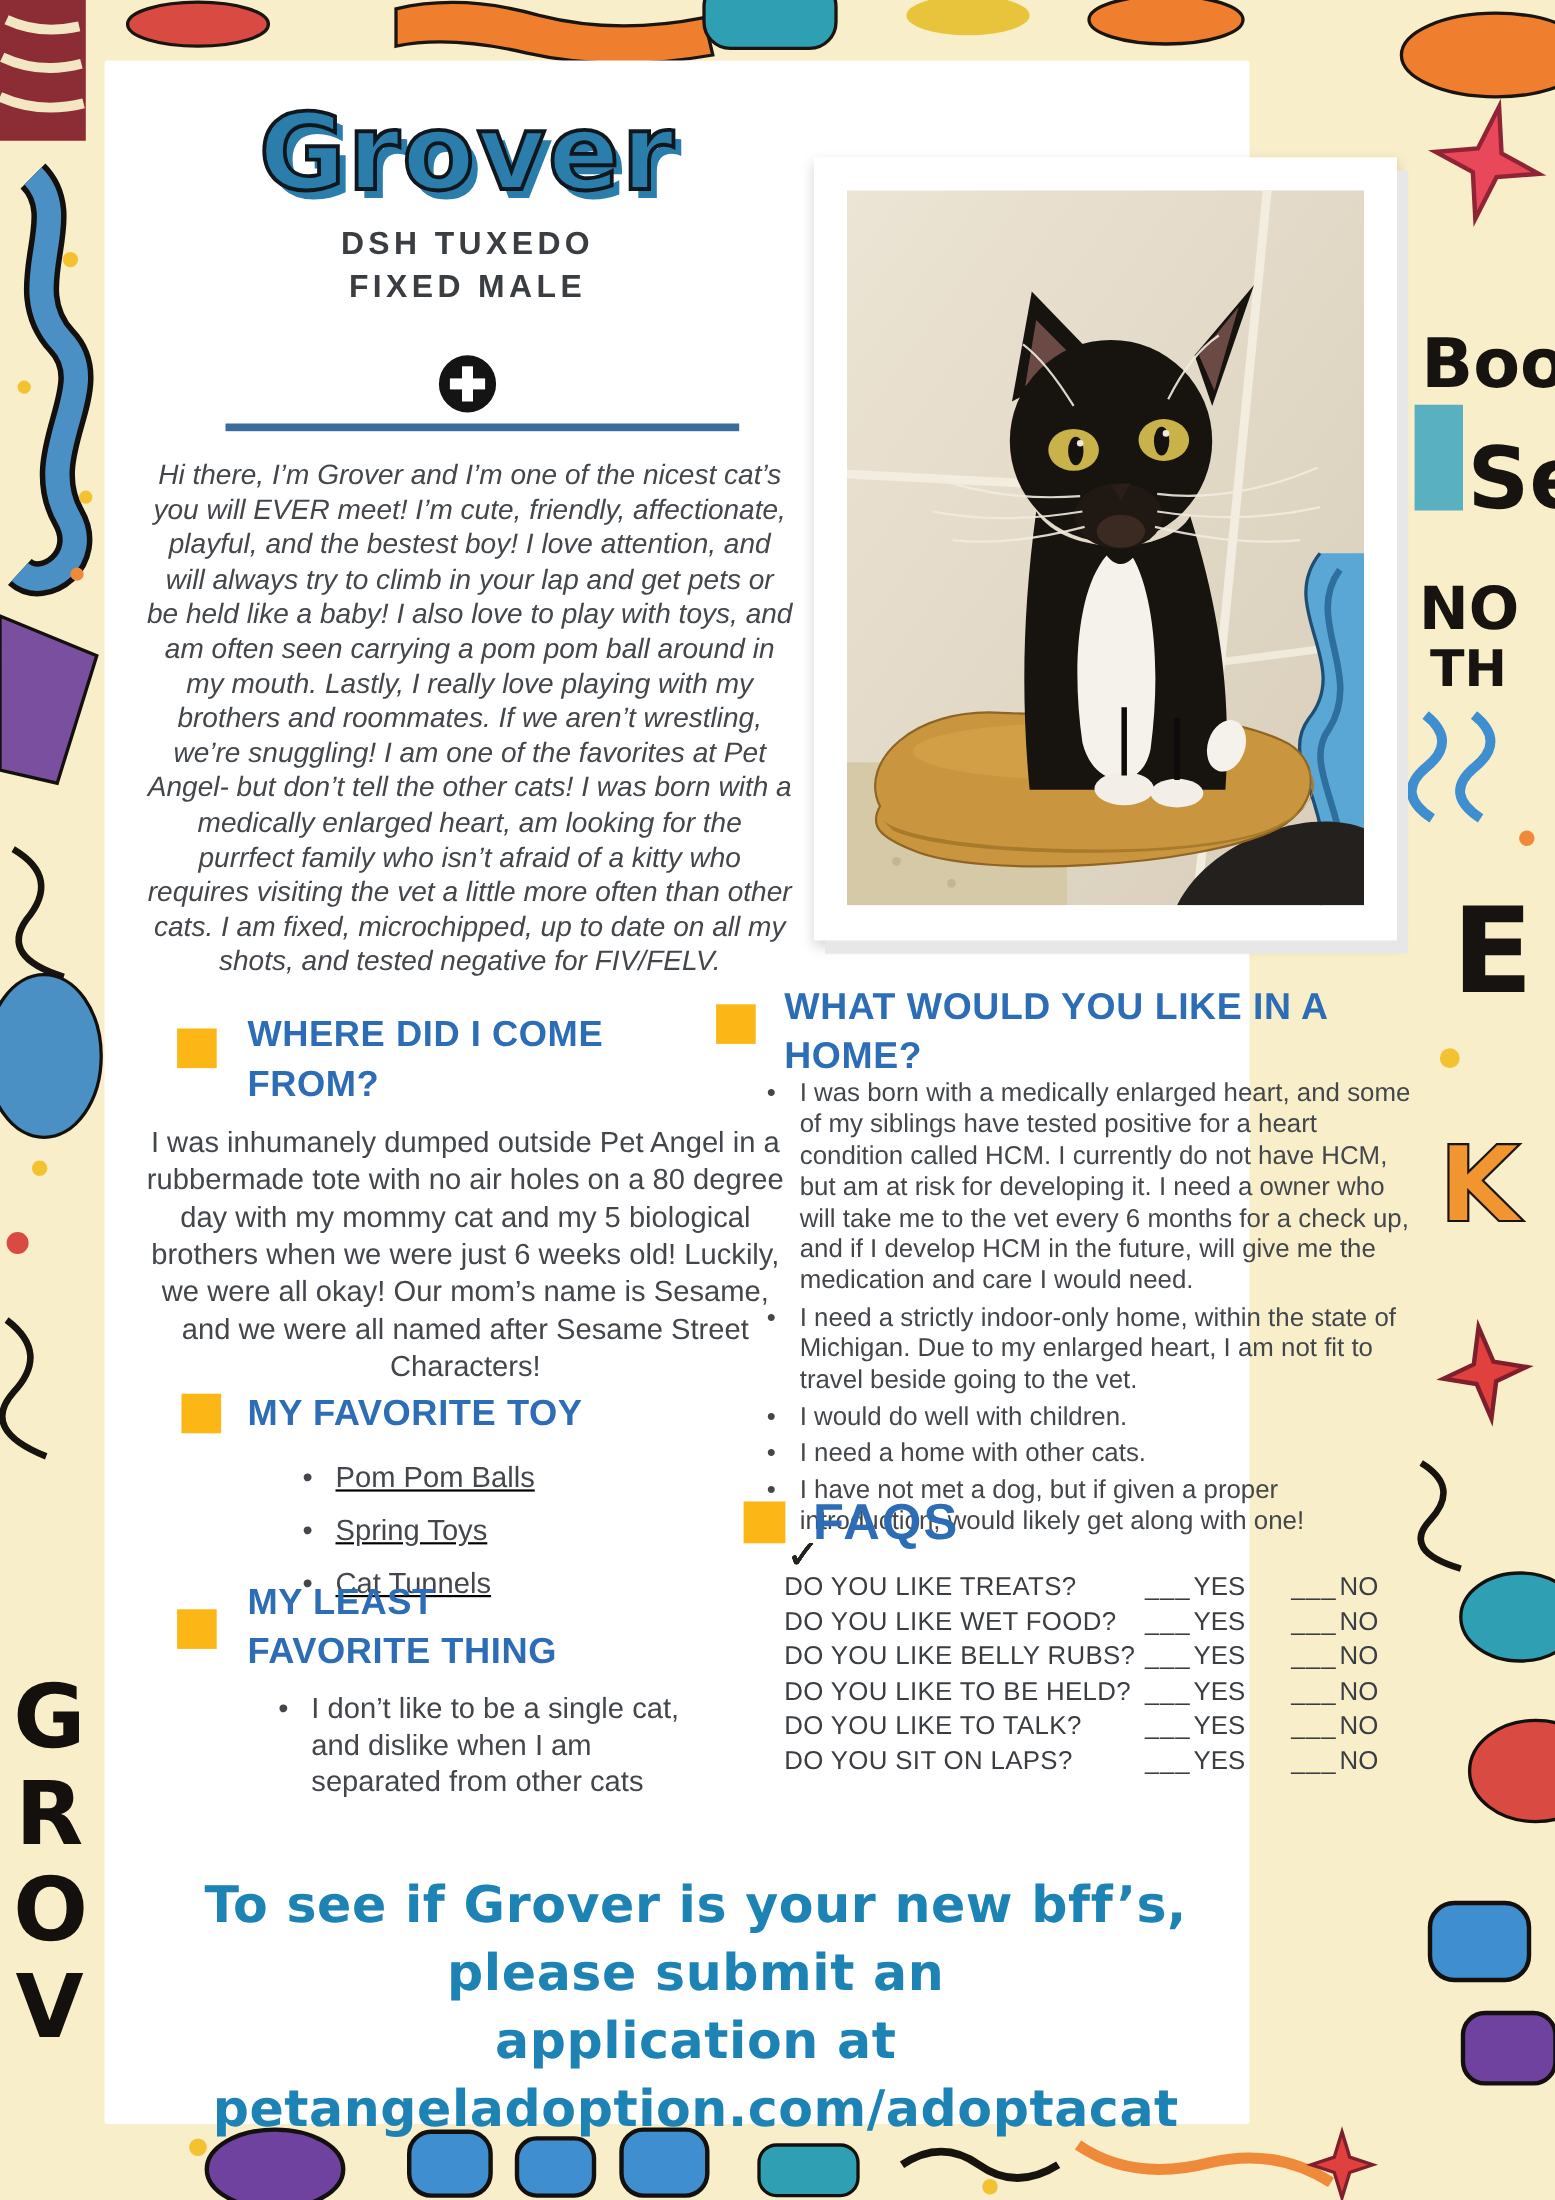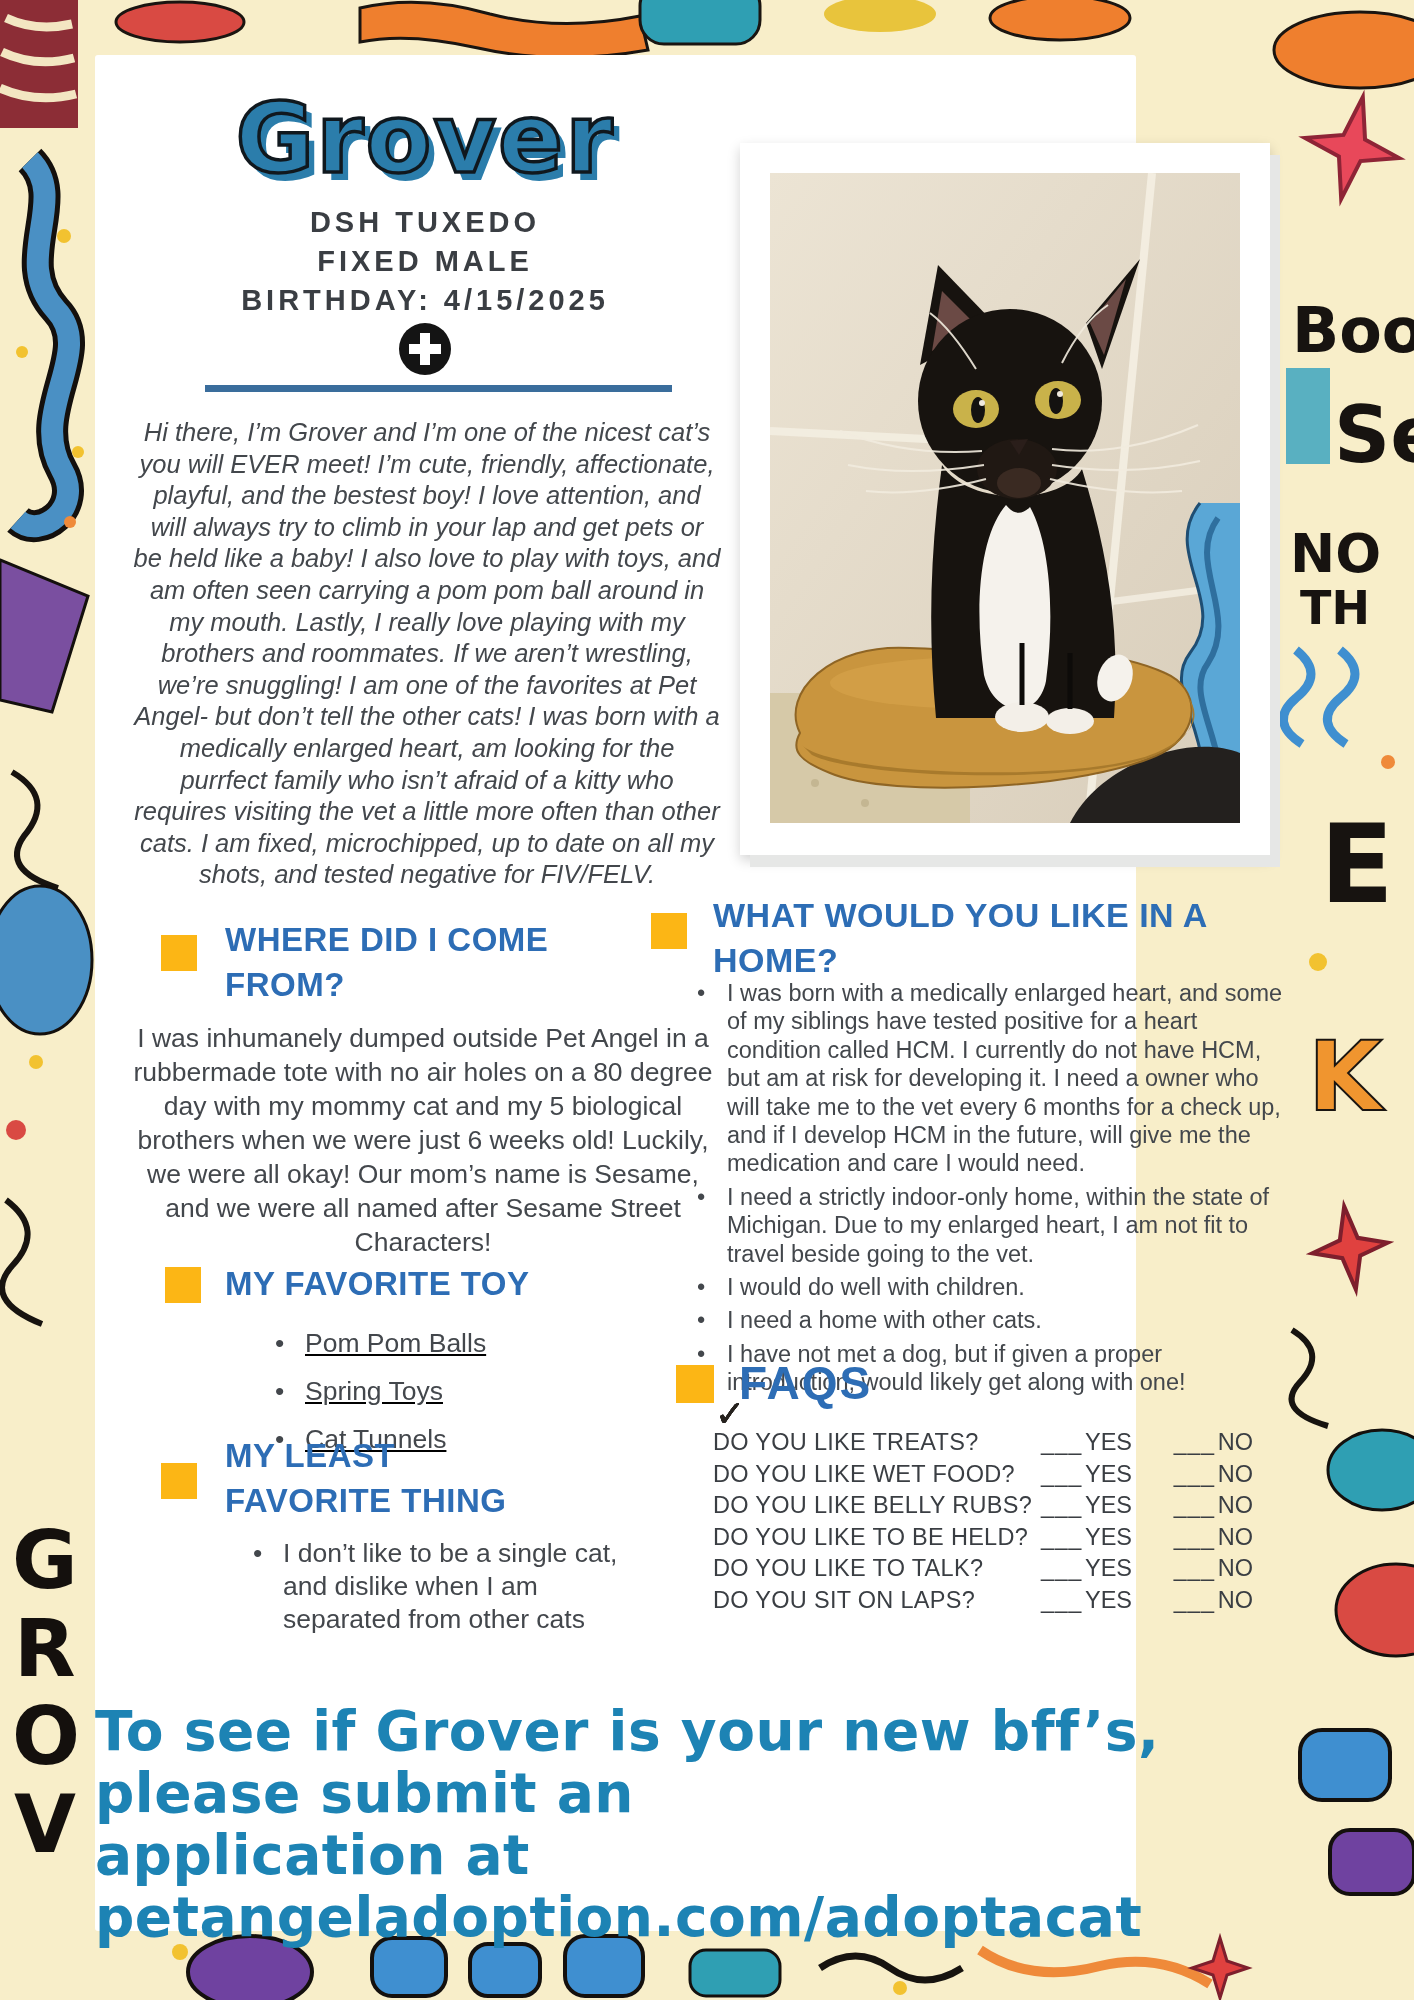--- a/index.html
+++ b/index.html
@@ -54,22 +54,22 @@
   .faq-q{flex:0 0 328px;letter-spacing:0.3px;}
   .ans-group{display:flex;align-items:center;}
   .blank{position:relative;display:inline-block;width:38px;font-size:23px;letter-spacing:1px;color:#3a3e43;}
   .check{position:absolute;left:2px;top:-34px;font-size:36px;font-weight:bold;color:#26221e;
          font-family:"DejaVu Sans",sans-serif;}
   .ans-label{margin-left:6px;}
   .yes-group{width:118px;}
   .no-group{margin-left:22px;}
 
   
-  .cta{position:absolute;left:0;top:1645px;width:1075px;text-align:left;
-       font-family:"DejaVu Sans",sans-serif;font-weight:800;font-size:55px;line-height:62px;
+  .cta{position:absolute;left:0;top:1645px;width:1075px;text-align:center;
+       font-family:"DejaVu Sans",sans-serif;font-weight:800;font-size:46px;line-height:62px;
        color:#1d83b4;letter-spacing:0.5px;}
 </style>
 </head>
 <body>
 
 <div class="page">
 
   <svg class="bg" width="1414" height="2000" viewBox="0 0 1414 2000">
     <rect width="1414" height="2000" fill="#f8eec9"></rect>
 
@@ -133,21 +133,20 @@
     <polygon points="0,-30 7,-7 28,0 7,7 0,30 -7,7 -28,0 -7,-7" transform="translate(1220,1968)" fill="#e0413f" stroke="#7e1f2d" stroke-width="3"></polygon>
   </svg>
 
   <div class="card">
 
     <div class="title">Grover</div>
 
     <div class="subtitle">
       <div>DSH TUXEDO</div>
       <div>FIXED MALE</div>
-      <div>BIRTHDAY: 4/15/2025</div>
     </div>
 
     <div class="cross"></div>
     <div class="divider"></div>
 
     <div class="intro">Hi there, I’m Grover and I’m one of the nicest cat’s you will EVER meet! I’m cute, friendly, affectionate, playful, and the bestest boy! I love attention, and will always try to climb in your lap and get pets or be held like a baby! I also love to play with toys, and am often seen carrying a pom pom ball around in my mouth. Lastly, I really love playing with my brothers and roommates. If we aren’t wrestling, we’re snuggling! I am one of the favorites at Pet Angel- but don’t tell the other cats! I was born with a medically enlarged heart, am looking for the purrfect family who isn’t afraid of a kitty who requires visiting the vet a little more often than other cats. I am fixed, microchipped, up to date on all my shots, and tested negative for FIV/FELV.</div>
 
     <div class="photo">
       <svg width="470" height="650" viewBox="0 0 470 650">
         <defs>

